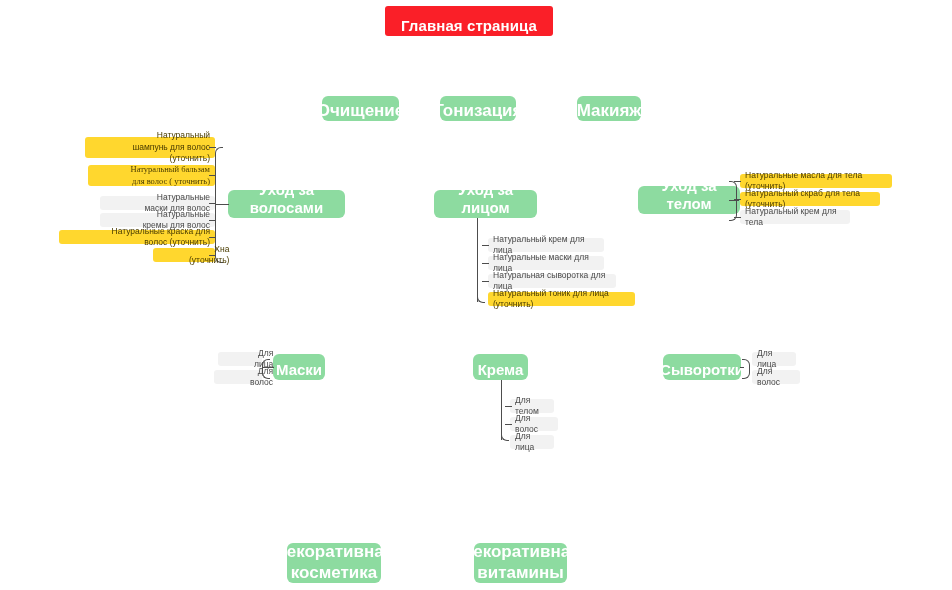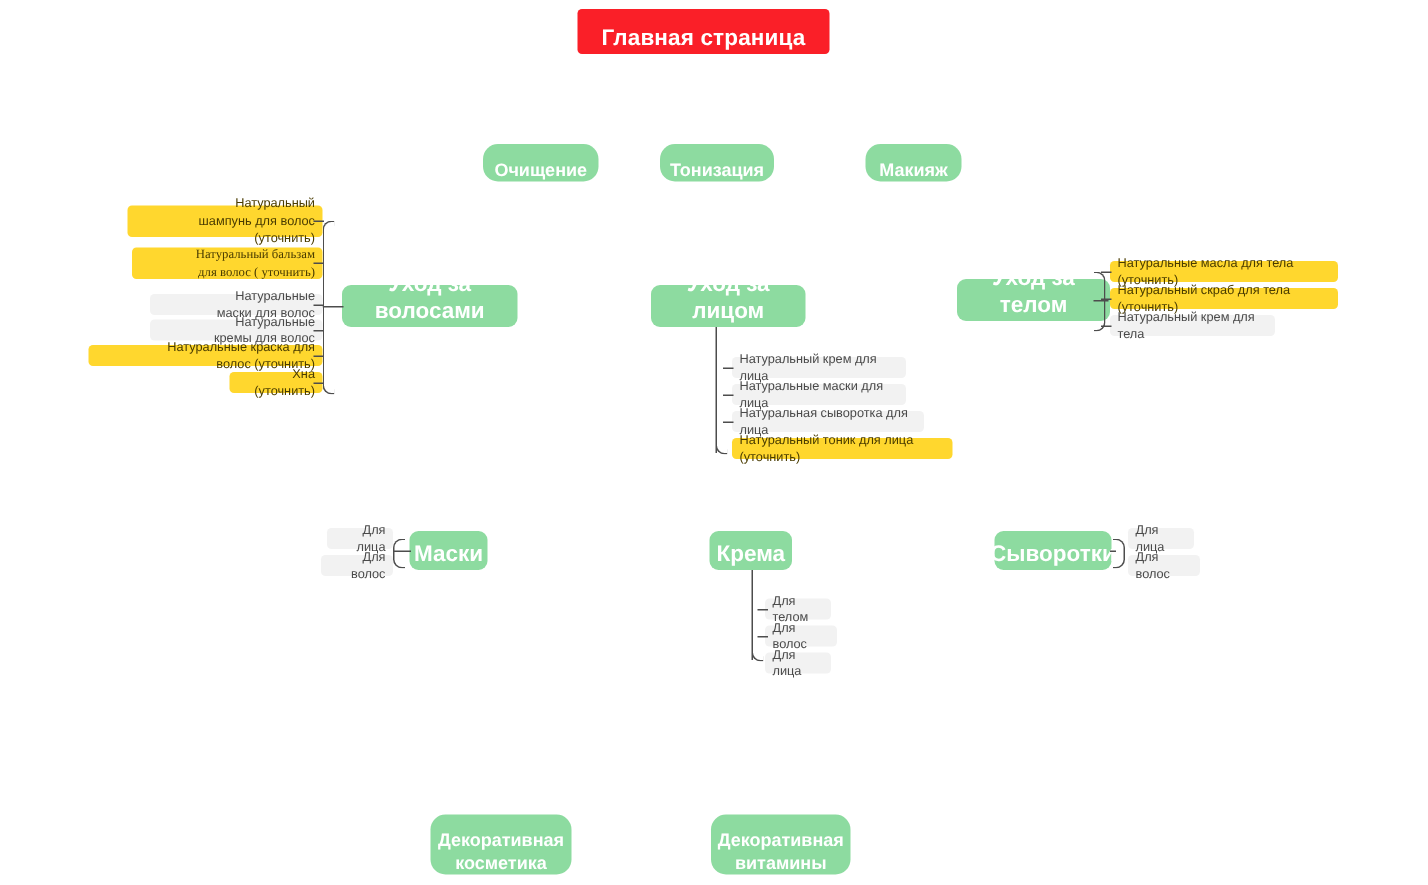--- a/index.html
+++ b/index.html
@@ -42,39 +42,39 @@
     letter-spacing: 0.1px;
   }
 
   
   .node.green {
     background: #8ddba0;
     color: #ffffff;
     font-weight: bold;
     border-radius: 6px;
   }
-  .node.green.lvl1 { font-size: 12px; border-radius: 10px; }
+  .node.green.lvl1 { font-size: 17px; }
   .node.green.big  { font-size: 15px; }
 
   
   .leaf {
     position: absolute;
     box-sizing: border-box;
     display: flex;
     align-items: center;
     border-radius: 3px;
     font-size: 8.5px;
     color: #3c3c3c;
     line-height: 1.35;
     padding: 2px 5px;
     white-space: pre-line;
   }
   .leaf.grey   { background: #f2f2f2; color: #4a4a4a; }
   .leaf.yellow { background: #ffd72e; color: #4a3c00; }
-  .leaf.right  { justify-content: flex-end; text-align: right; padding-left: 36px; }
+  .leaf.right  { justify-content: flex-start; text-align: right; padding-left: 36px; }
   .leaf.left   { justify-content: flex-start; text-align: left; }
   
   .hstub {
     position: absolute;
     height: 0;
     border-top: 1.3px solid #4d4d4d;
   }
   
   .vspine {
     position: absolute;
@@ -195,21 +195,21 @@
 
   <div class="node green big" style="left:638px; top:186px; width:102px; height:28px;">
     <span>Уход за телом</span>
   </div>
   <div class="bracket-l" style="left:729px; top:181px; height:38px;"></div>
   <div class="hstub" style="left:729px; top:200px; width:10px;"></div>
 
   <div class="leaf yellow left" style="left:740px; top:174px; width:152px; height:14px;">
     <span>Натуральные масла для тела (уточнить)</span>
   </div>
-  <div class="leaf yellow left" style="left:740px; top:192px; width:152px; height:14px;">
+  <div class="leaf yellow left" style="left:740px; top:192px; width:140px; height:14px;">
     <span>Натуральный скраб для тела (уточнить)</span>
   </div>
   <div class="leaf grey left" style="left:740px; top:210px; width:110px; height:14px;">
     <span>Натуральный крем для тела</span>
   </div>
   <div class="tick-r" style="left:734px; top:181px; width:7px;"></div>
   <div class="tick-r" style="left:734px; top:199px; width:7px;"></div>
   <div class="tick-r" style="left:734px; top:217px; width:7px;"></div>
 
   <div class="node green big" style="left:273px; top:354px; width:52px; height:26px;">

